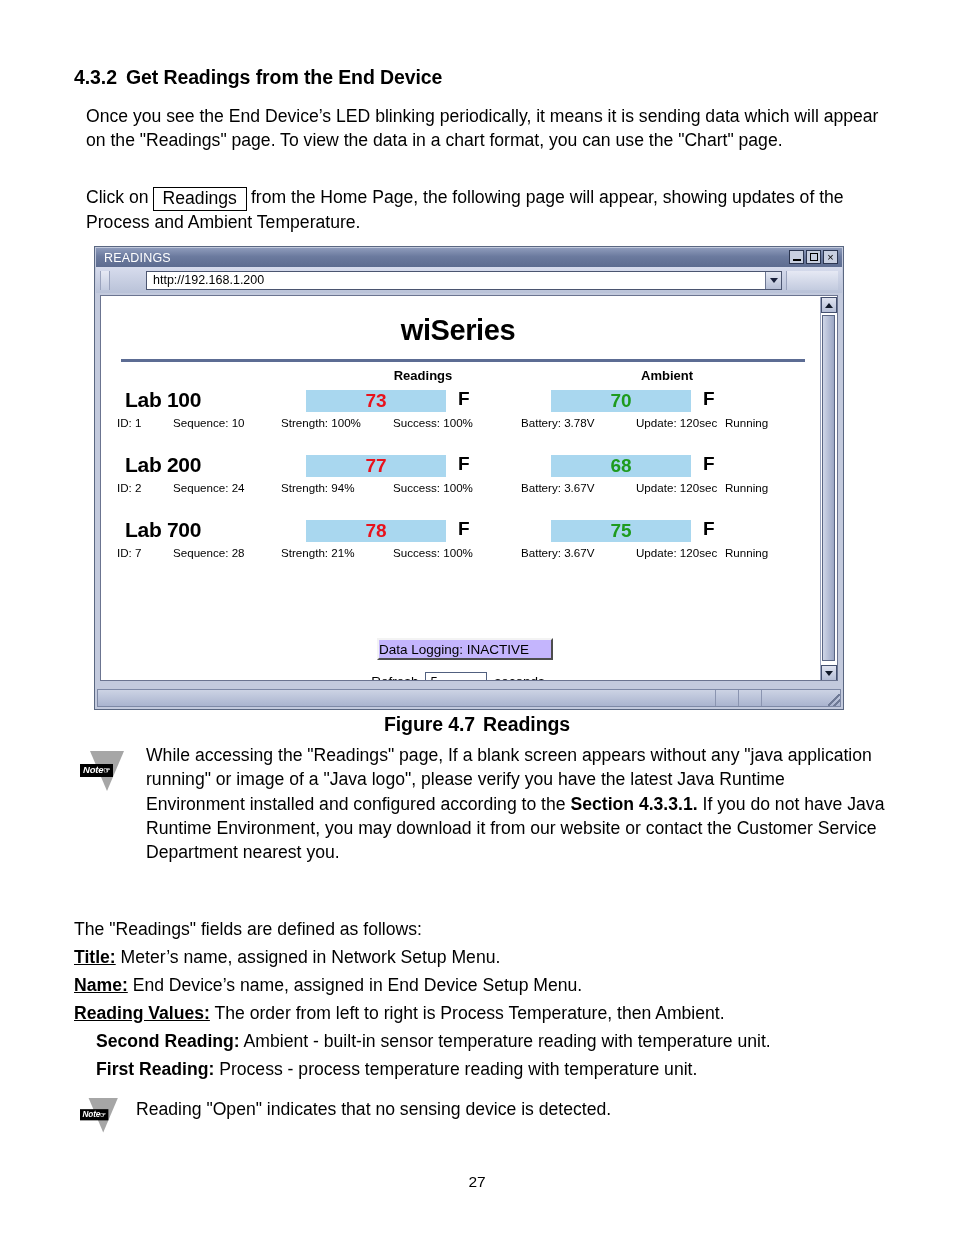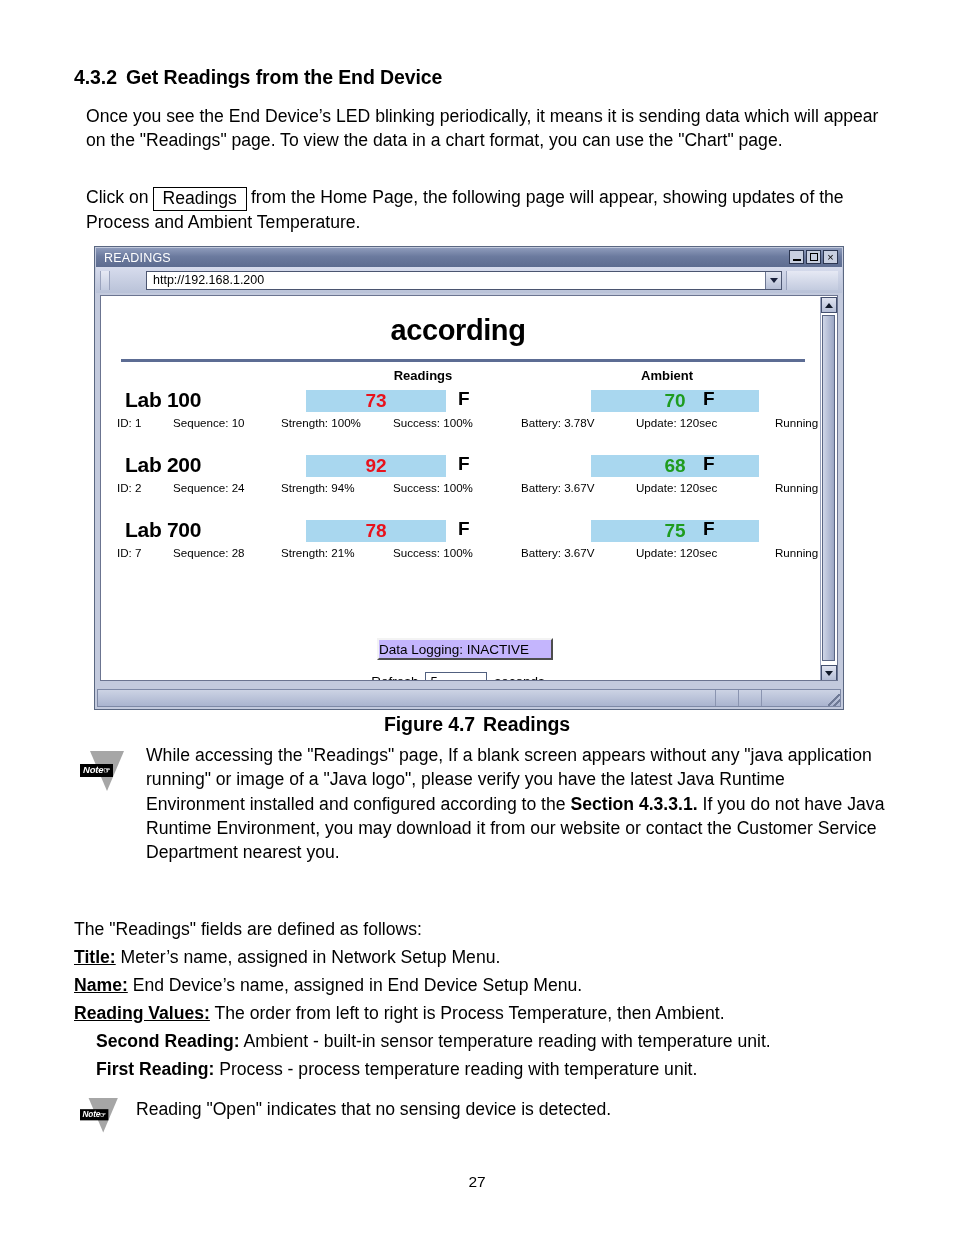--- a/index.html
+++ b/index.html
@@ -251,21 +251,21 @@
     position: absolute;
     top: 2px;
     height: 22px;
     background: #a9d7ef;
     text-align: center;
     font-size: 19px;
     font-weight: bold;
     line-height: 22px;
   }
   .valbox.process { left: 205px; width: 140px; color: #e8121c; }
-  .valbox.ambient { left: 450px; width: 168px; color: #1e9b1e; margin-left: 40px; }
+  .valbox.ambient { left: 450px; width: 140px; color: #1e9b1e; }
   .unit {
     position: absolute;
     top: 0px;
     font-size: 19px;
     font-weight: bold;
   }
   .unit.u1 { left: 357px; }
   .unit.u2 { left: 602px; }
 
   .metarow {
@@ -276,21 +276,21 @@
     height: 14px;
     font-size: 11.6px;
   }
   .metarow span { position: absolute; white-space: nowrap; }
   .m-id    { left: 16px; }
   .m-seq   { left: 72px; }
   .m-str   { left: 180px; }
   .m-suc   { left: 292px; }
   .m-bat   { left: 420px; }
   .m-upd   { left: 535px; }
-  .m-run   { left: 674px; }
+  .m-run   { left: 624px; }
 
   .dlbtn {
     position: absolute;
     left: 276px;
     top: 342px;
     width: 176px;
     height: 22px;
     background: #c4b5fd;
     border-top: 2px solid #f3f3f3;
     border-left: 2px solid #f3f3f3;
@@ -473,21 +473,21 @@
         <span class="url">http://192.168.1.200</span>
         <span class="addr-drop">
             <span class="caret-dn"></span>
           </span>
       </div>
       <div class="tb-right"></div>
     </div>
 
     <div class="viewport">
 
-      <div class="wtitle">according</div>
+      <div class="wtitle">wiSeries</div>
       <div class="wrule"></div>
 
       <div class="colhdrs">
         <div class="colhdr process">Readings</div>
         <div class="colhdr ambient">Ambient</div>
       </div>
 
       <div class="devrow" style="top:92px;">
         <div class="name">Lab 100</div>
         <div class="valbox process">73</div>
@@ -500,21 +500,21 @@
           <span class="m-str">Strength: 100%</span>
           <span class="m-suc">Success: 100%</span>
           <span class="m-bat">Battery: 3.78V</span>
           <span class="m-upd">Update: 120sec</span>
           <span class="m-run">Running</span>
         </div>
       </div>
 
       <div class="devrow" style="top:157px;">
         <div class="name">Lab 200</div>
-        <div class="valbox process">92</div>
+        <div class="valbox process">77</div>
         <div class="unit u1">F</div>
         <div class="valbox ambient">68</div>
         <div class="unit u2">F</div>
         <div class="metarow">
           <span class="m-id">ID: 2</span>
           <span class="m-seq">Sequence: 24</span>
           <span class="m-str">Strength: 94%</span>
           <span class="m-suc">Success: 100%</span>
           <span class="m-bat">Battery: 3.67V</span>
           <span class="m-upd">Update: 120sec</span>

